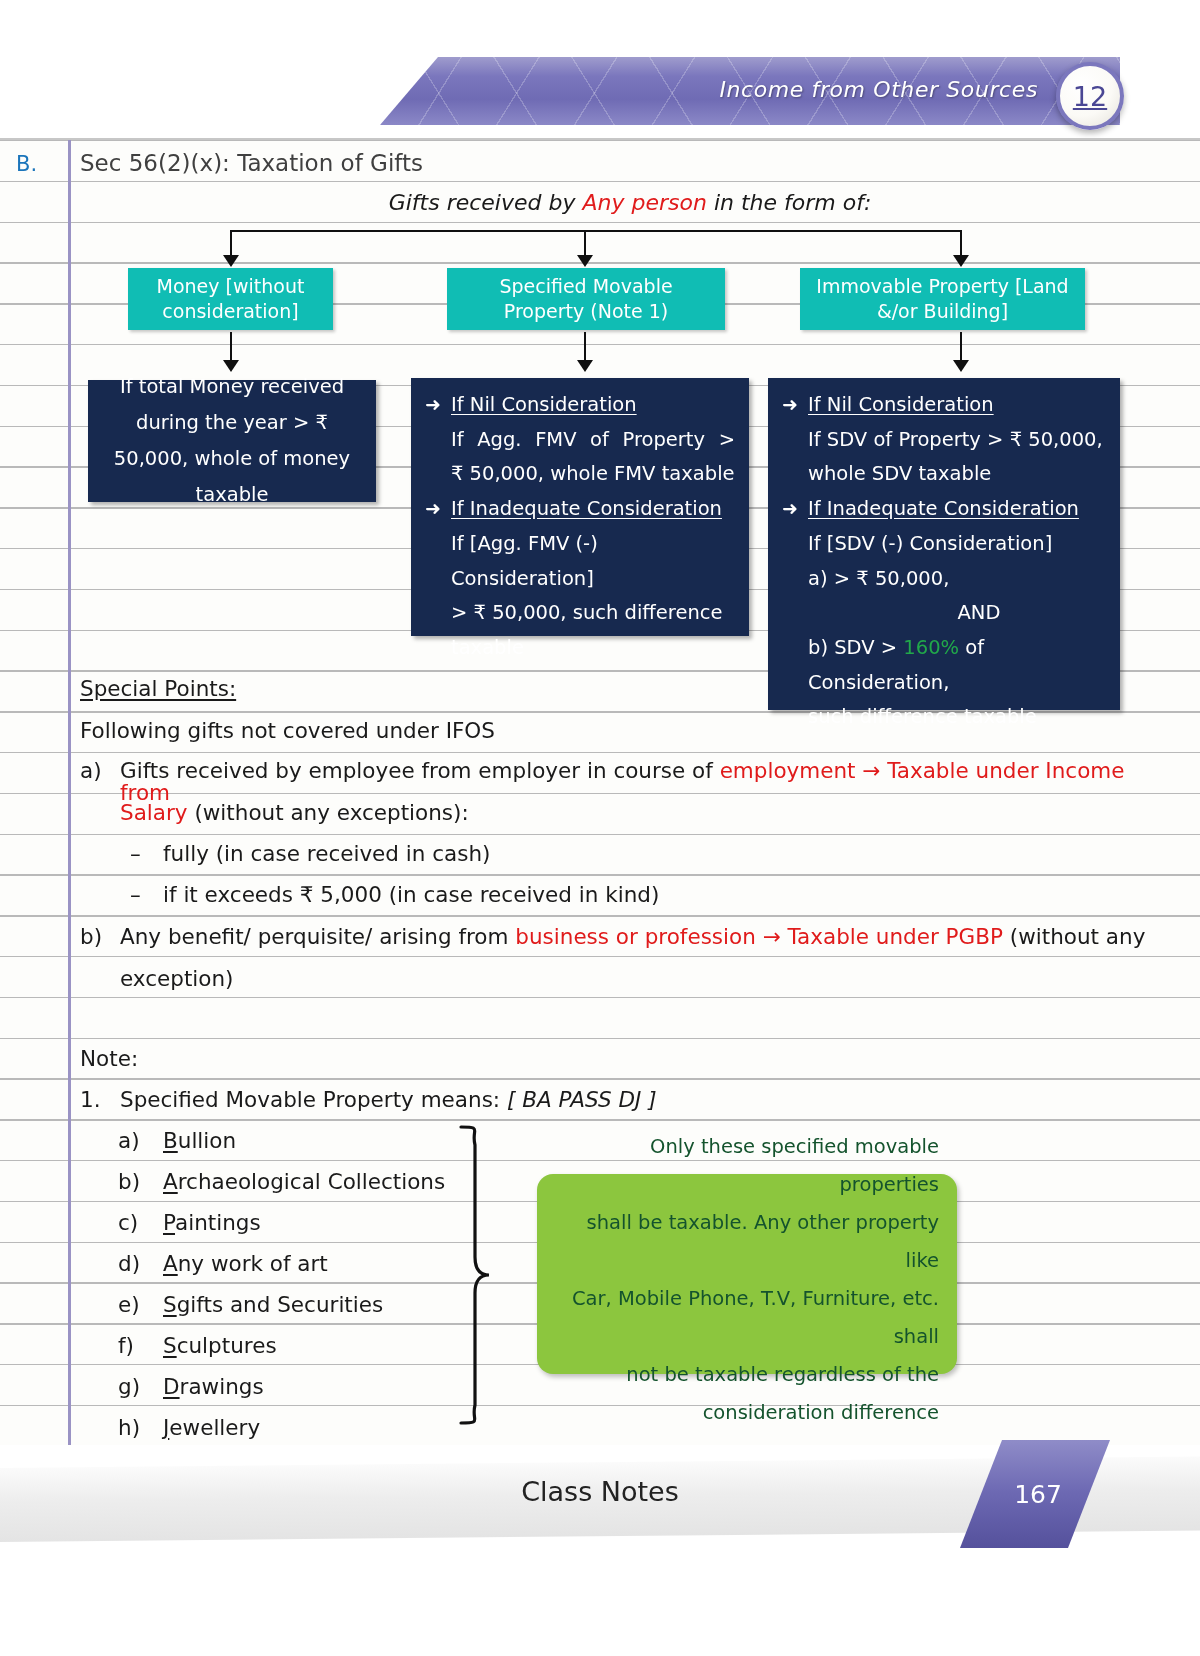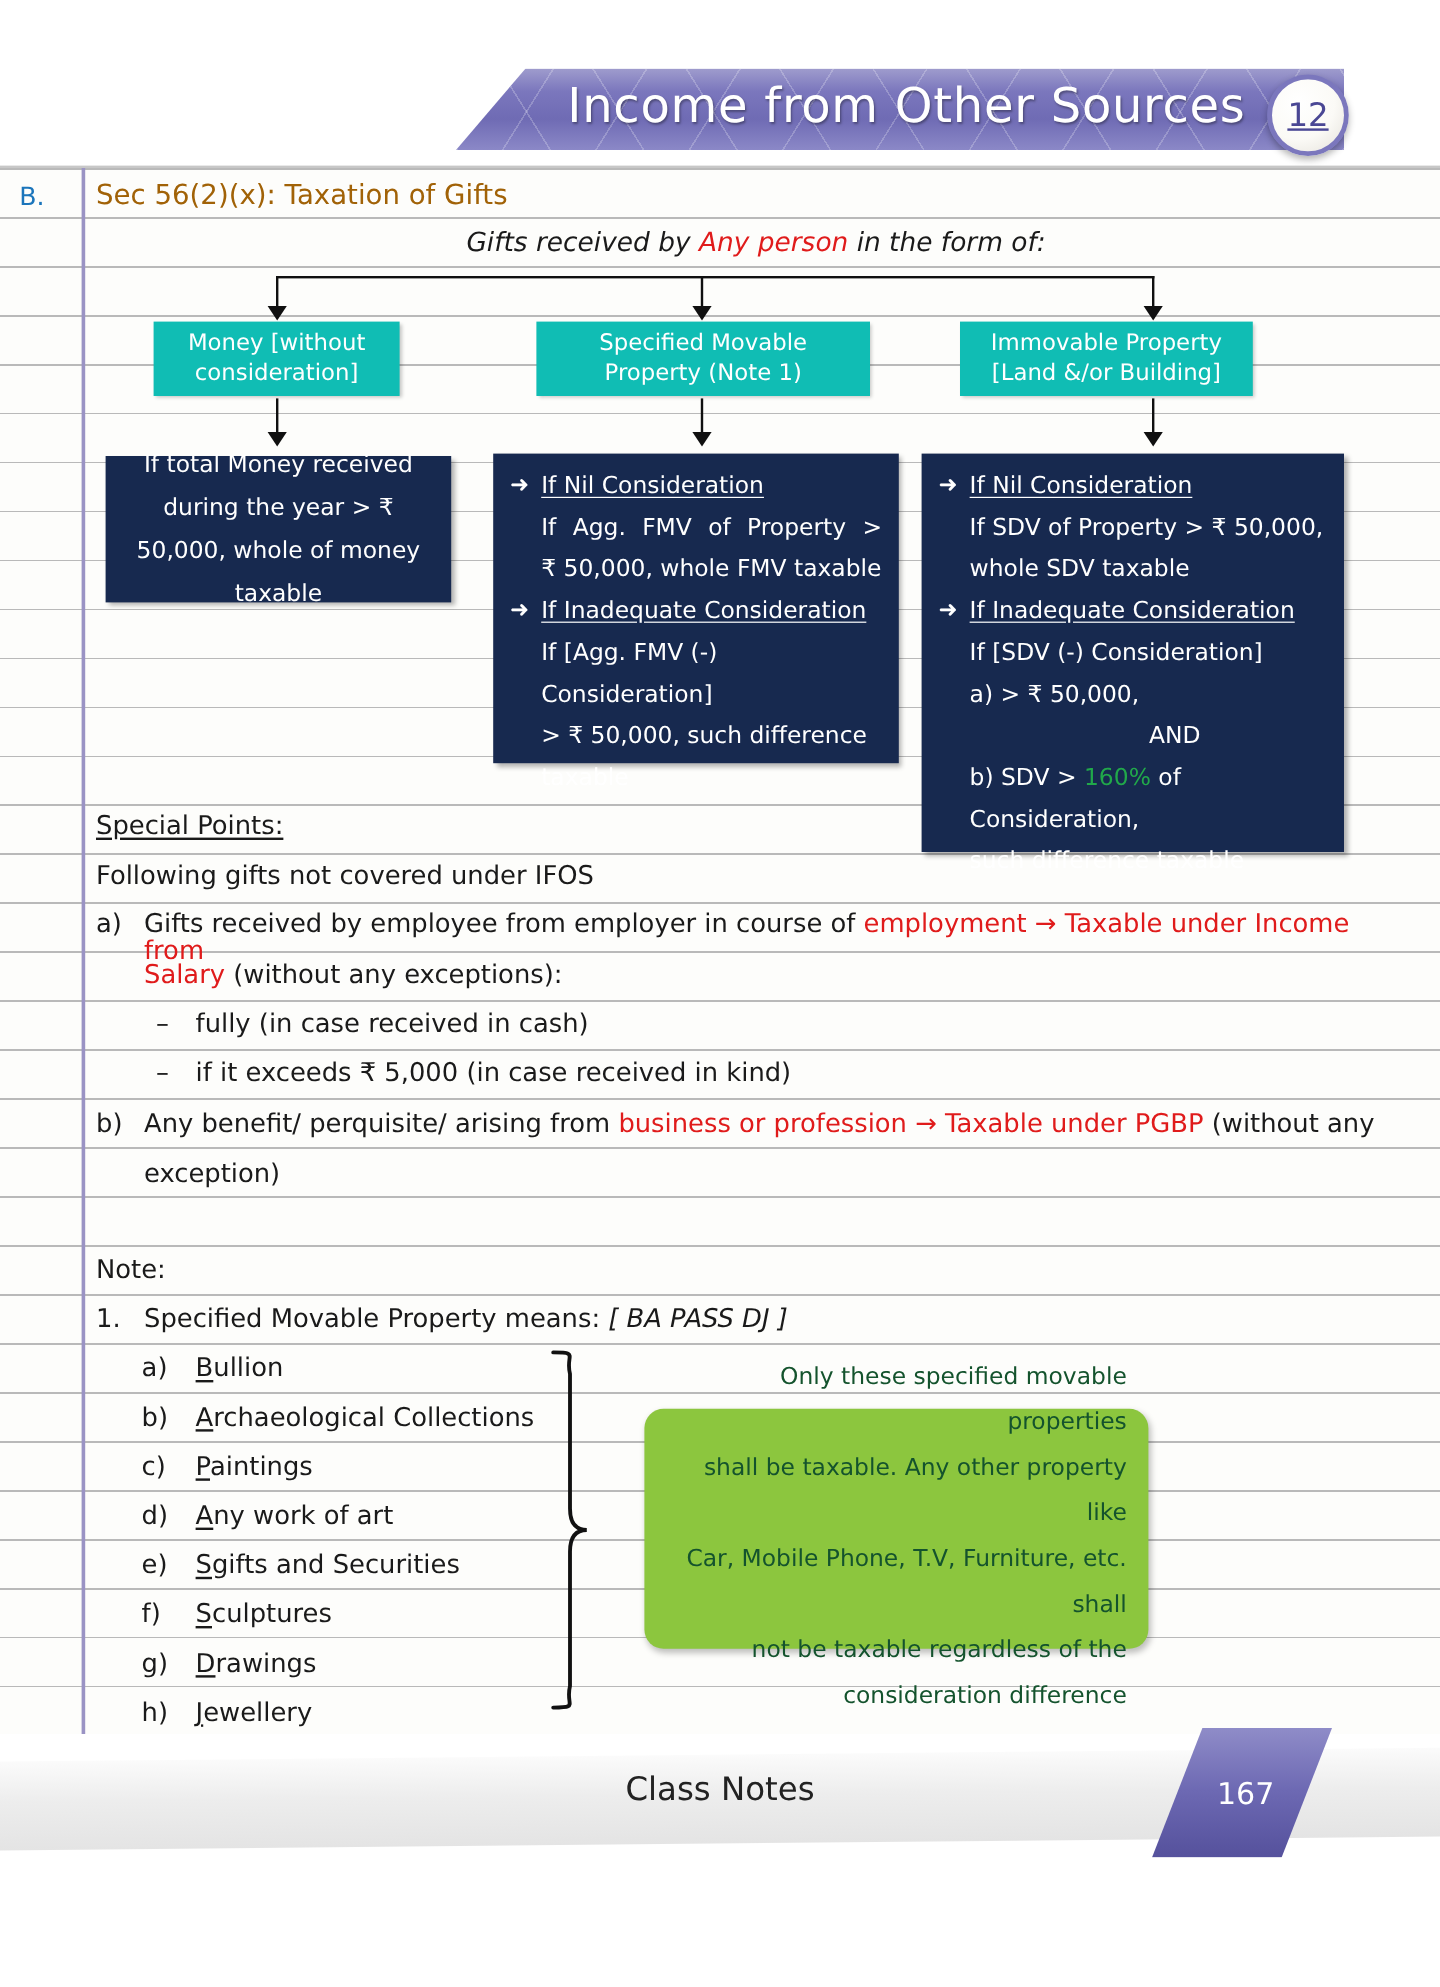--- a/index.html
+++ b/index.html
@@ -36,41 +36,42 @@
     position:absolute;left:380px;top:57px;width:740px;height:68px;
     clip-path:polygon(58px 0,740px 0,740px 68px,0 68px);
     background-image:
       repeating-linear-gradient(58deg, rgba(255,255,255,.22) 0 1.3px, rgba(255,255,255,0) 1.3px 66px),
       repeating-linear-gradient(-58deg, rgba(255,255,255,.22) 0 1.3px, rgba(255,255,255,0) 1.3px 66px);
   }
   #header-title{
     position:absolute;left:380px;top:57px;width:700px;height:64px;
     display:flex;align-items:center;justify-content:flex-end;
     padding-right:42px;box-sizing:border-box;
-    color:#ffffff;font-size:40px;letter-spacing:.6px;
+    color:#ffffff;font-size:22px;letter-spacing:.6px;
     font-family:"DejaVu Sans","Liberation Sans",sans-serif;
     text-shadow:1px 1px 2px rgba(0,0,0,.35);
+    font-style:italic;
   }
   #chapter-badge{
     position:absolute;left:1056px;top:62px;width:60px;height:60px;border-radius:50%;
     background:radial-gradient(circle at 36% 32%,#ffffff 0%,#fbfaf6 55%,#e4e1da 100%);
     border:4px solid #7b77bd;
     display:flex;align-items:center;justify-content:center;
     color:#4a4794;font-size:27px;
     box-shadow:0 3px 6px rgba(0,0,0,.3);
     text-decoration:underline;
   }
   #header-rule{position:absolute;left:0;top:138px;width:1200px;height:2px;background:#c7c7c7;}
 
   
   #content{position:absolute;left:0;top:140px;width:1200px;height:1305px;z-index:3;}
   .hand{font-family:"DejaVu Sans","Liberation Sans",sans-serif;}
 
   #sec-letter{position:absolute;left:16px;top:12px;font-size:21px;color:#1b75bb;}
-  #sec-title{position:absolute;left:80px;top:10px;font-size:23px;color:#a16207;}
+  #sec-title{position:absolute;left:80px;top:10px;font-size:23px;color:#404040;}
 
   #flow-intro{
     position:absolute;left:80px;top:50px;width:1100px;text-align:center;
     font-size:22px;color:#1a1a1a;font-style:italic;
   }
   .red{color:#e01b1b;}
   .green-hl{color:#21a84a;}
 
   
   .conn{position:absolute;background:#101010;}
@@ -170,21 +171,21 @@
   <div class="arrow-head" style="left:577px;top:115px;"></div>
   <div class="conn" style="left:960px;top:90px;width:2px;height:27px;"></div>
   <div class="arrow-head" style="left:953px;top:115px;"></div>
 
   <div class="teal-box hand" style="left:128px;top:128px;width:205px;height:62px;">
     <span>Money [without consideration]</span>
   </div>
   <div class="teal-box hand" style="left:447px;top:128px;width:278px;height:62px;">
     <span>Specified Movable Property (Note 1)</span>
   </div>
-  <div class="teal-box hand" style="left:800px;top:128px;width:244px;height:62px;">
+  <div class="teal-box hand" style="left:800px;top:128px;width:285px;height:62px;">
     <span>Immovable Property [Land &amp;/or Building]</span>
   </div>
 
   <div class="conn" style="left:230px;top:192px;width:2px;height:30px;"></div>
   <div class="arrow-head" style="left:223px;top:220px;"></div>
   <div class="conn" style="left:584px;top:192px;width:2px;height:30px;"></div>
   <div class="arrow-head" style="left:577px;top:220px;"></div>
   <div class="conn" style="left:960px;top:192px;width:2px;height:30px;"></div>
   <div class="arrow-head" style="left:953px;top:220px;"></div>
 

